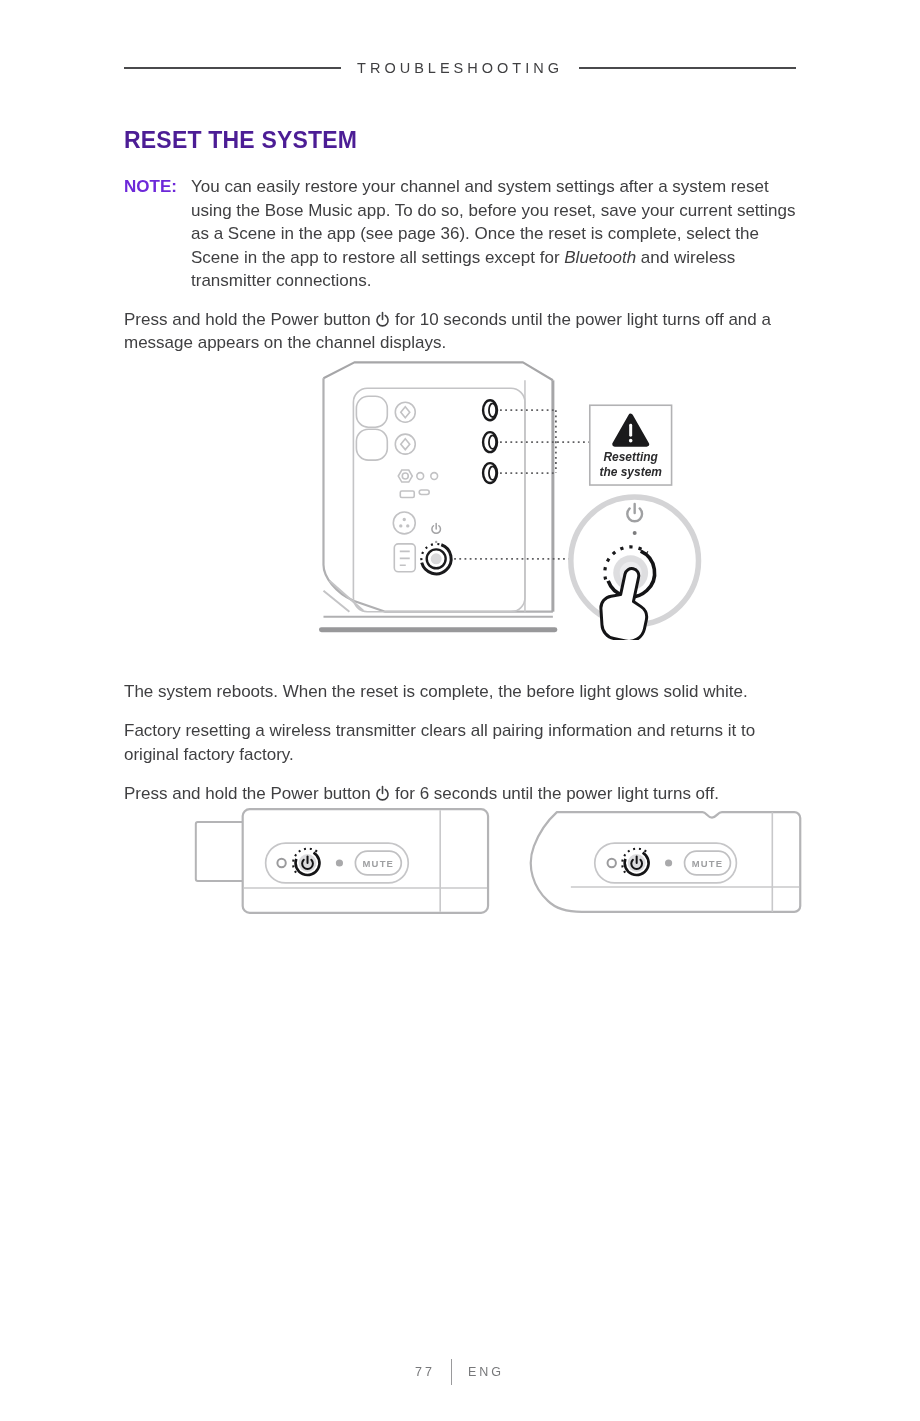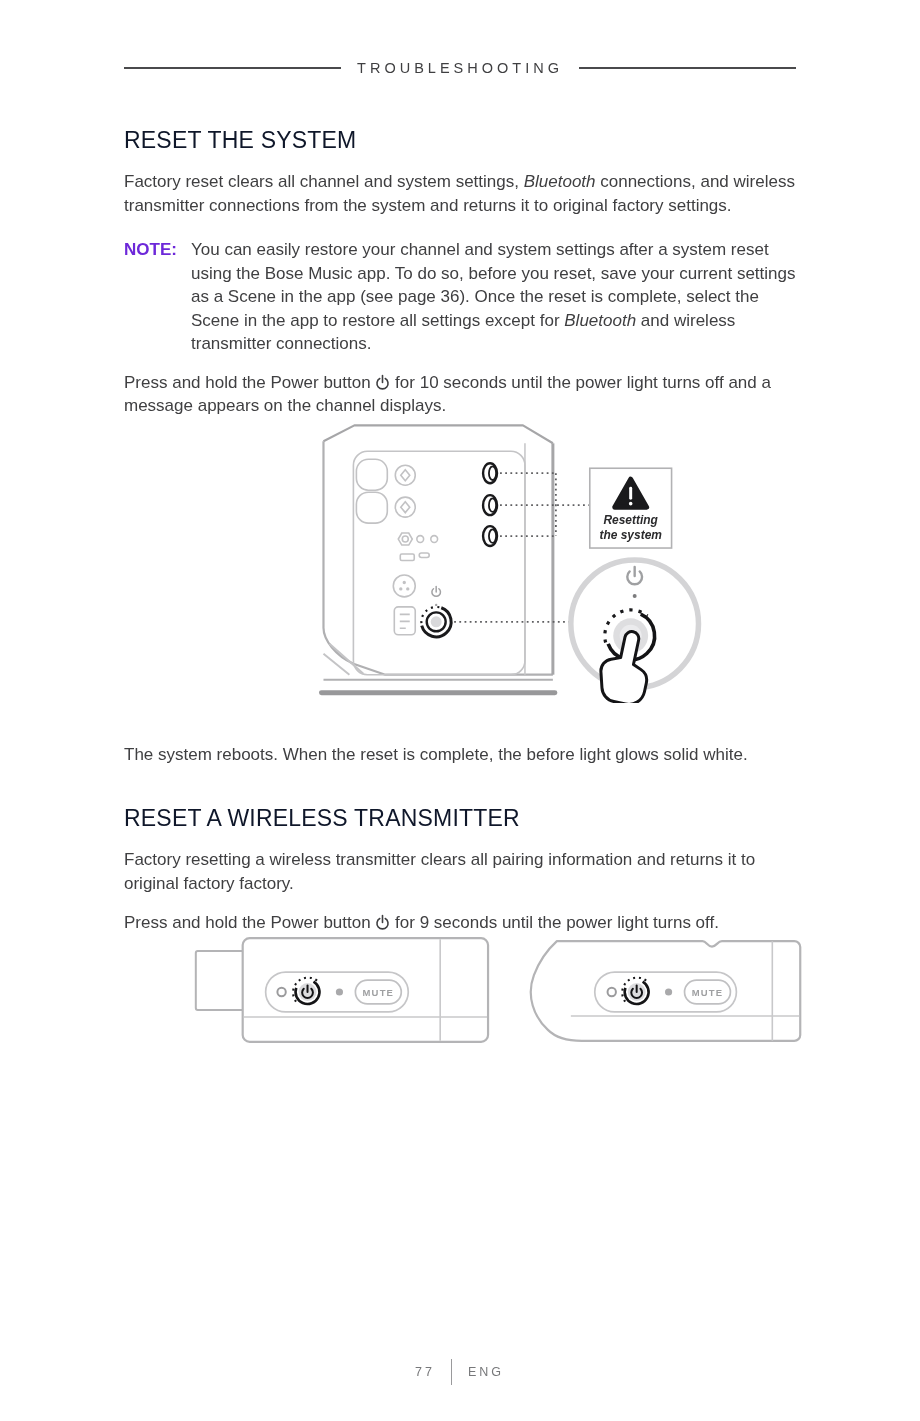--- a/index.html
+++ b/index.html
@@ -28,22 +28,22 @@
     letter-spacing: 4px;
     color: #3f3f41;
     white-space: nowrap;
     padding: 0 2px;
   }
 
   h1.section-heading {
     margin-top: 50px;
     font-size: 23px;
     line-height: 28px;
-    font-weight: 400;
-    color: #0f172a;
+    font-weight: 700;
+    color: #4c1d95;
     letter-spacing: 0.2px;
   }
   h1.second { margin-top: 38px; }
 
   p.body {
     font-size: 17px;
     line-height: 23.5px;
     color: #3f3f41;
   }
   .p-intro1 { margin-top: 16px; max-width: 725px; }
@@ -85,21 +85,20 @@
   <header class="header content">
     <div class="rule"></div>
     <div class="header-title">TROUBLESHOOTING</div>
     <div class="rule"></div>
   </header>
 
   <main class="content">
 
     <h1 class="section-heading">RESET THE SYSTEM</h1>
 
-    <p class="body p-intro1"><span>Factory reset clears all channel and system settings, </span><em>Bluetooth</em><span> connections, and wireless transmitter connections from the system and returns it to original factory settings.</span></p>
 
     <div class="note-block">
       <span class="note-label">NOTE:</span>
       <p class="body note-text"><span>You can easily restore your channel and system settings after a system reset using the Bose Music app. To do so, before you reset, save your current settings as a Scene in the app (see page 36). Once the reset is complete, select the Scene in the app to restore all settings except for </span><em>Bluetooth</em><span> and wireless transmitter connections.</span></p>
     </div>
 
     <p class="body p-press1"><span>Press and hold the Power button </span><svg class="power-glyph" width="15" height="16" viewBox="0 0 16 17" fill="none" stroke="#3f3f41" stroke-width="1.7" stroke-linecap="round">
           <path d="M8 1.7 V9"></path>
           <path d="M5.1 4.8 a5.9 5.9 0 1 0 5.8 0"></path>
         </svg><span> for 10 seconds until the power light turns off and a message appears on the channel displays.</span></p>
@@ -196,28 +195,27 @@
           </g>
           <g transform="translate(511,212) rotate(12)">
             <path d="M-7,9 a7,7 0 0 1 14,0 v25 l8.5,3.5 a13,13 0 0 1 8,12 v9 a16,16 0 0 1 -16,16 h-12 a15,15 0 0 1 -14.5,-11 l-4.5,-16 a12,12 0 0 1 7.5,-14 l9,-3.5 z" fill="#ffffff" stroke="#141416" stroke-width="3" stroke-linejoin="round"></path>
           </g>
         </g>
       </svg>
     </figure>
 
     <p class="body p-result">The system reboots. When the reset is complete, the before light glows solid white.</p>
 
-    <h1 class="section-heading second">RESET A WIRELESS TRANSMITTER</h1>
 
     <p class="body p-intro2">Factory resetting a wireless transmitter clears all pairing information and returns it to original factory factory.</p>
 
     <p class="body p-press2"><span>Press and hold the Power button </span><svg class="power-glyph" width="15" height="16" viewBox="0 0 16 17" fill="none" stroke="#3f3f41" stroke-width="1.7" stroke-linecap="round">
           <path d="M8 1.7 V9"></path>
           <path d="M5.1 4.8 a5.9 5.9 0 1 0 5.8 0"></path>
-        </svg><span> for 9 seconds until the power light turns off.</span></p>
+        </svg><span> for 6 seconds until the power light turns off.</span></p>
 
     <figure class="fig fig-transmitters">
       <svg width="768" height="112" viewBox="0 0 770 112">
 
         <g>
           <rect x="72" y="16" width="49" height="59" rx="2" fill="#ffffff" stroke="#b4b4b6" stroke-width="2"></rect>
           <rect x="119" y="3" width="246" height="104" rx="7" fill="#ffffff" stroke="#b4b4b6" stroke-width="2.2"></rect>
           <path d="M317,4 V106" stroke="#c8c8ca" stroke-width="1.6"></path>
           <path d="M120,82 H364" stroke="#c8c8ca" stroke-width="1.6"></path>
           <rect x="142" y="37" width="143" height="40" rx="20" fill="none" stroke="#c6c6c8" stroke-width="1.7"></rect>

